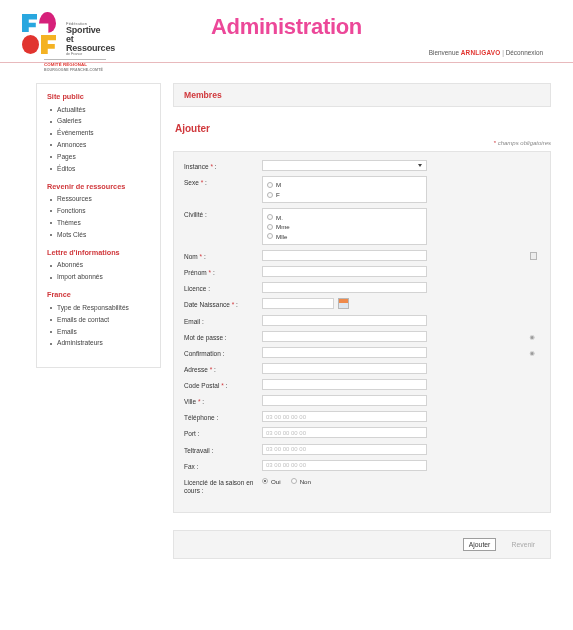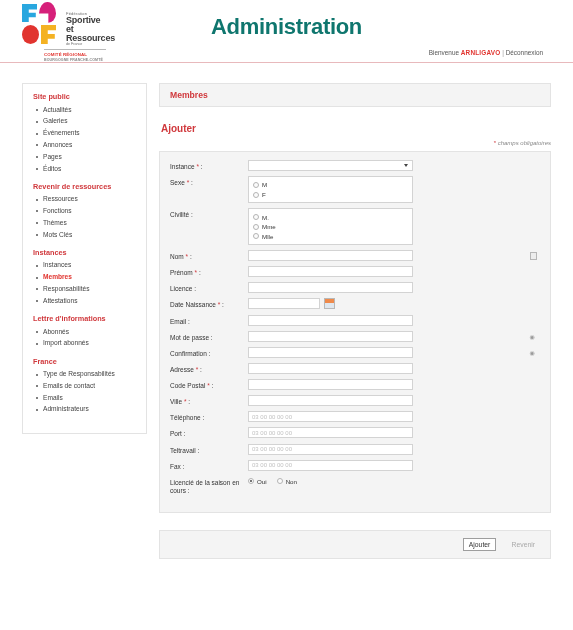--- a/index.html
+++ b/index.html
@@ -18,21 +18,21 @@
 
   
   .header {
     position: relative;
     height: 62px;
     border-bottom: 1px solid #e8b9bc;
   }
   .logo-block {
     position: absolute;
     left: 20px;
-    top: 2px;
+    top: 12px;
     width: 100px;
     height: 58px;
   }
   .logo-marks {
     position: relative;
     width: 46px;
     height: 44px;
   }
   .mark-blue {
     position: absolute; left: 2px; top: 2px;
@@ -90,39 +90,39 @@
     font-weight: bold;
     color: #8a8a8a;
     letter-spacing: .1px;
   }
   .app-title {
     position: absolute;
     left: 0; right: 0; top: 14px;
     text-align: center;
     font-size: 22px;
     font-weight: bold;
-    color: #0f766e;
+    color: #ec4899;
     letter-spacing: -0.3px;
   }
   .welcome {
     position: absolute;
     right: 30px;
     top: 49px;
     font-size: 6.4px;
     color: #555555;
     white-space: nowrap;
   }
   .welcome .user { color: #e1342f; font-weight: bold; letter-spacing: .2px; }
   .welcome .sep { color: #999999; }
   .welcome a { color: #555555; text-decoration: none; }
 
   
   .layout {
     position: relative;
-    padding: 20px 22px 0 22px;
+    padding: 20px 22px 0 36px;
     display: flex;
     gap: 12px;
     align-items: flex-start;
   }
 
   
   .sidebar {
     width: 125px;
     flex: 0 0 125px;
     border: 1px solid #e3e3e3;
@@ -380,29 +380,20 @@
     <div class="nav-group">
       <div class="nav-head">Revenir de ressources</div>
       <ul class="nav-list">
         <li>Ressources</li>
         <li>Fonctions</li>
         <li>Thèmes</li>
         <li>Mots Clés</li>
       </ul>
     </div>
 
-    <div class="nav-group">
-      <div class="nav-head">Instances</div>
-      <ul class="nav-list">
-        <li>Instances</li>
-        <li class="active">Membres</li>
-        <li>Responsabilités</li>
-        <li>Attestations</li>
-      </ul>
-    </div>
 
 
     <div class="nav-group">
       <div class="nav-head">Lettre d'informations</div>
       <ul class="nav-list">
         <li>Abonnés</li>
         <li>Import abonnés</li>
       </ul>
     </div>
 

